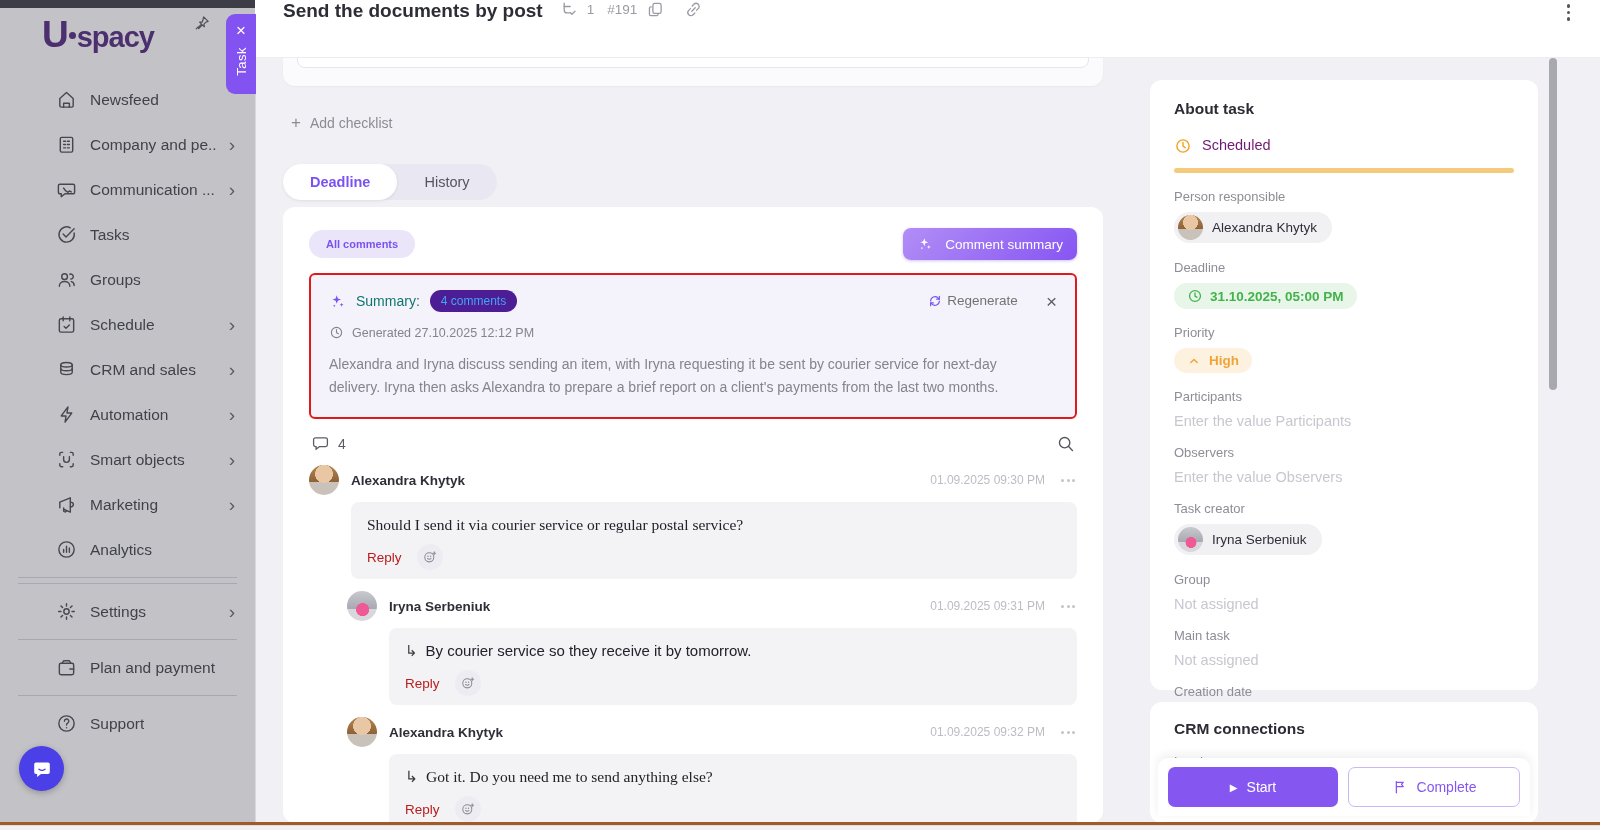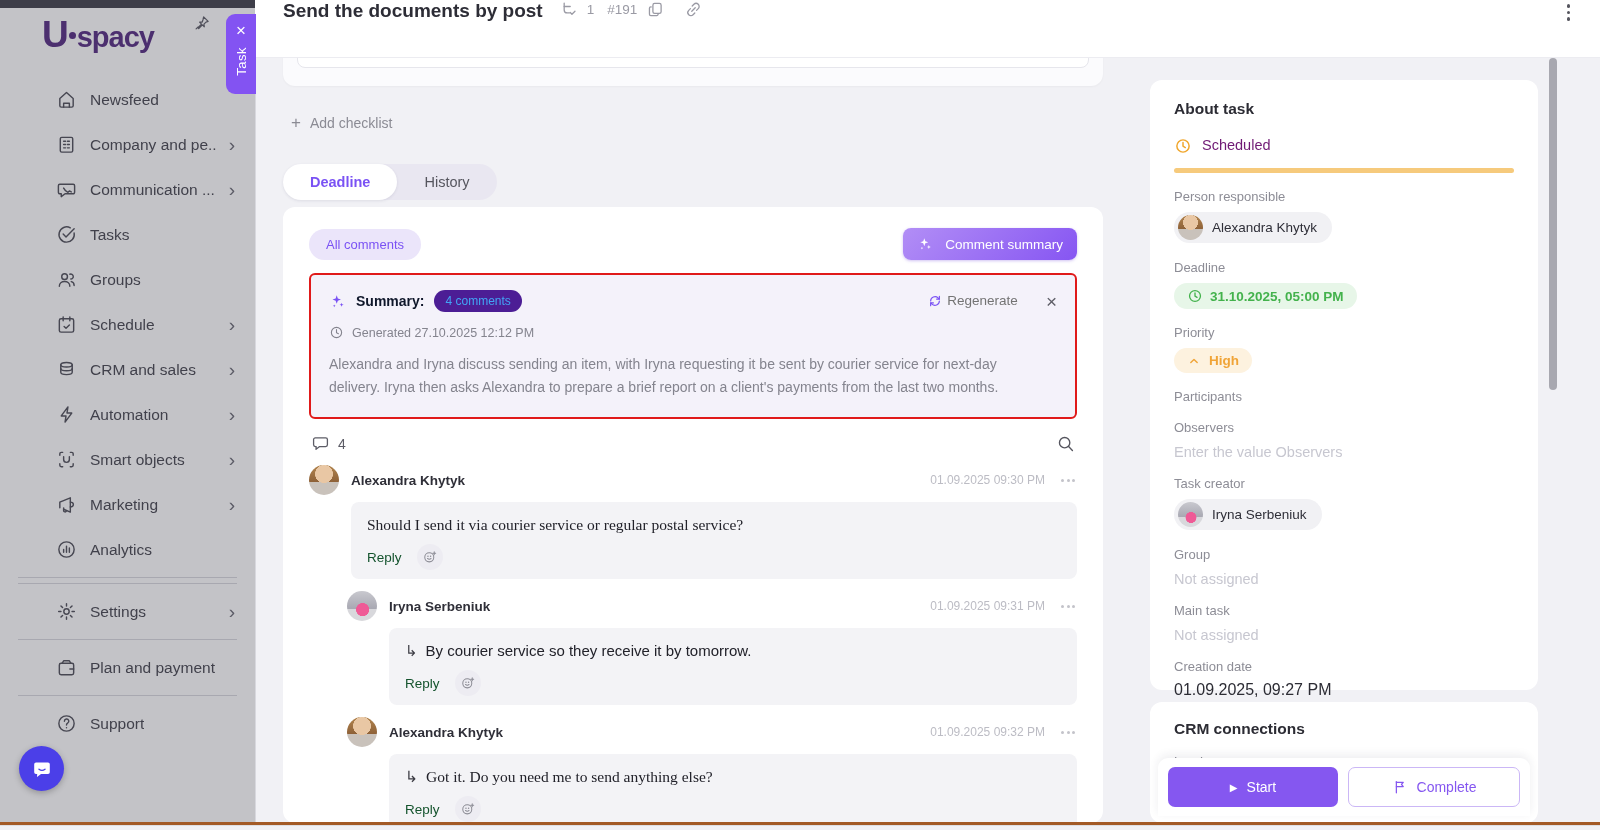--- a/index.html
+++ b/index.html
@@ -42,25 +42,25 @@
   .subtask-field::placeholder{color:#b9b9c2;}
   .addcheck{position:absolute;left:291px;top:113px;display:flex;align-items:center;gap:9px;color:#8b8b94;font-size:14px;z-index:1;cursor:pointer;}
   .addcheck .pl{font-size:17px;color:#8b8b94;}
   
   .tabs{position:absolute;left:283px;top:164px;height:36px;background:#e9e7f1;border-radius:18px;display:inline-flex;align-items:center;z-index:1;}
   .tab{padding:0 27px;height:36px;display:flex;align-items:center;font-size:14.5px;color:#55555e;cursor:pointer;border-radius:18px;}
   .tab.active{background:#fff;color:#7a52f4;font-weight:600;box-shadow:0 1px 3px rgba(50,50,90,.10);}
   
   .ccard{position:absolute;left:283px;top:207px;width:820px;height:616px;background:#fff;border-radius:12px;z-index:1;box-sizing:border-box;padding:21px 26px;overflow:hidden;}
   .crow1{display:flex;align-items:center;justify-content:space-between;}
-  .chip-all{background:#ebe5fa;color:#7a52f4;font-size:13px;border-radius:16px;padding:8px 17px;cursor:pointer;}
+  .chip-all{background:#ebe5fa;color:#7a52f4;font-size:11px;border-radius:16px;padding:8px 17px;cursor:pointer;font-weight:bold;}
   .btn-summary{display:flex;align-items:center;gap:12px;background:linear-gradient(135deg,#b28ef6,#8655f2);color:#fff;font-size:13.5px;border-radius:8px;padding:8px 14px;cursor:pointer;box-shadow:0 1px 3px rgba(120,80,220,.35);}
   .sumbox{margin-top:13px;border:2px solid #e01a1a;border-radius:6px;background:#f4f2fa;padding:15px 18px 18px;}
   .sumhead{display:flex;align-items:center;gap:10px;}
-  .sumtitle{font-weight:700;font-size:14px;color:#0f172a;}
+  .sumtitle{font-weight:400;font-size:14px;color:#0f766e;}
   .chip-count{background:#4c1d95;color:#42a4f5;font-size:12px;border-radius:12px;padding:4px 11px;cursor:pointer;}
   .regen{margin-left:auto;display:flex;align-items:flex-start;gap:4px;color:#737373;font-size:13.5px;cursor:pointer;}
   .sumclose{margin-left:18px;color:#5f5f68;font-size:19px;line-height:1;cursor:pointer;}
   .genrow{display:flex;align-items:center;gap:8px;margin-top:13px;color:#84848e;font-size:12.5px;}
   .sumtext{margin-top:13px;color:#84848e;font-size:14px;line-height:1.65;padding-right:10px;}
   .countrow{display:flex;align-items:center;margin-top:15px;padding:0 2px;}
   .countrow .cnum{margin-left:8px;color:#5c5c66;font-size:14px;}
   .countrow .srch{margin-left:auto;cursor:pointer;}
   
   .comment{margin-top:12px;}
@@ -71,21 +71,21 @@
   .av-i{background:radial-gradient(circle at 52% 62%,#ef5a96 0 26%,rgba(0,0,0,0) 28%),linear-gradient(180deg,#c9c9cf 0%,#a8a8b2 60%,#d8d8dc 61%);}
   .cname{margin-left:12px;font-weight:600;font-size:13.5px;color:#2f2f38;}
   .ctime{margin-left:auto;font-size:12px;color:#bcbcc4;}
   .cdots{margin-left:14px;display:flex;gap:2.5px;cursor:pointer;padding:4px 2px;}
   .cdots i{width:3px;height:3px;border-radius:50%;background:#c3c3ca;}
   .cbody{margin-left:42px;margin-top:7px;background:#f3f3f6;border-radius:8px;padding:14px 16px 9px;}
   .ctext{font-size:15px;color:#22222a;display:flex;gap:8px;align-items:baseline;}
   .ctext.serif{font-family:"Liberation Serif",serif;font-size:15.5px;}
   .rarrow{color:#3c3c44;font-family:"Liberation Sans",sans-serif;}
   .cactions{display:flex;align-items:center;gap:15px;margin-top:10px;}
-  .reply{color:#14532d;font-size:13.5px;cursor:pointer;}
+  .reply{color:#b91c1c;font-size:13.5px;cursor:pointer;}
   .emojibtn{width:26px;height:26px;border-radius:50%;background:#edecf2;display:flex;align-items:center;justify-content:center;cursor:pointer;}
   
   .about{position:absolute;left:1150px;top:80px;width:388px;height:610px;background:#fff;border-radius:12px;z-index:1;box-sizing:border-box;padding:20px 24px;}
   .ptitle{font-size:15.5px;font-weight:700;color:#2c2c34;}
   .statusrow{margin-top:19px;display:flex;gap:10px;font-size:14.5px;color:#701a75;font-weight:500;}
   .progress{margin-top:13px;height:5px;background:#f6ca7c;border-radius:3px;}
   .flabel{margin-top:16px;font-size:13px;color:#8d8d96;}
   .pill-person{margin-top:8px;display:inline-flex;align-items:center;gap:9px;background:#f1f1f4;border-radius:16px;padding:3px 15px 3px 4px;font-size:13.5px;color:#2f2f38;cursor:pointer;}
   .pill-person .avatar{width:25px;height:25px;}
   .pill-deadline{margin-top:8px;display:inline-flex;align-items:center;gap:7px;background:#e7f6e8;color:#43b24c;border-radius:14px;padding:5px 13px;font-size:13.5px;font-weight:600;cursor:pointer;}
@@ -474,20 +474,21 @@
 
     <div class="flabel">Priority</div>
     <div><span class="pill-priority">
       <svg width="14" height="14" viewBox="0 0 22 22" fill="none" stroke="#f0a437" stroke-width="2.2" stroke-linecap="round" stroke-linejoin="round">
             <path d="M6 13.5l5-5 5 5"></path>
           </svg>
       <span>High</span>
     </span></div>
 
     <div class="flabel">Participants</div>
+    <div class="phold">Enter the value Participants</div>
 
     <div class="flabel">Observers</div>
     <div class="phold">Enter the value Observers</div>
 
     <div class="flabel">Task creator</div>
     <div><span class="pill-person">
       <span class="avatar av-i"></span>
       <span>Iryna Serbeniuk</span>
     </span></div>
 

